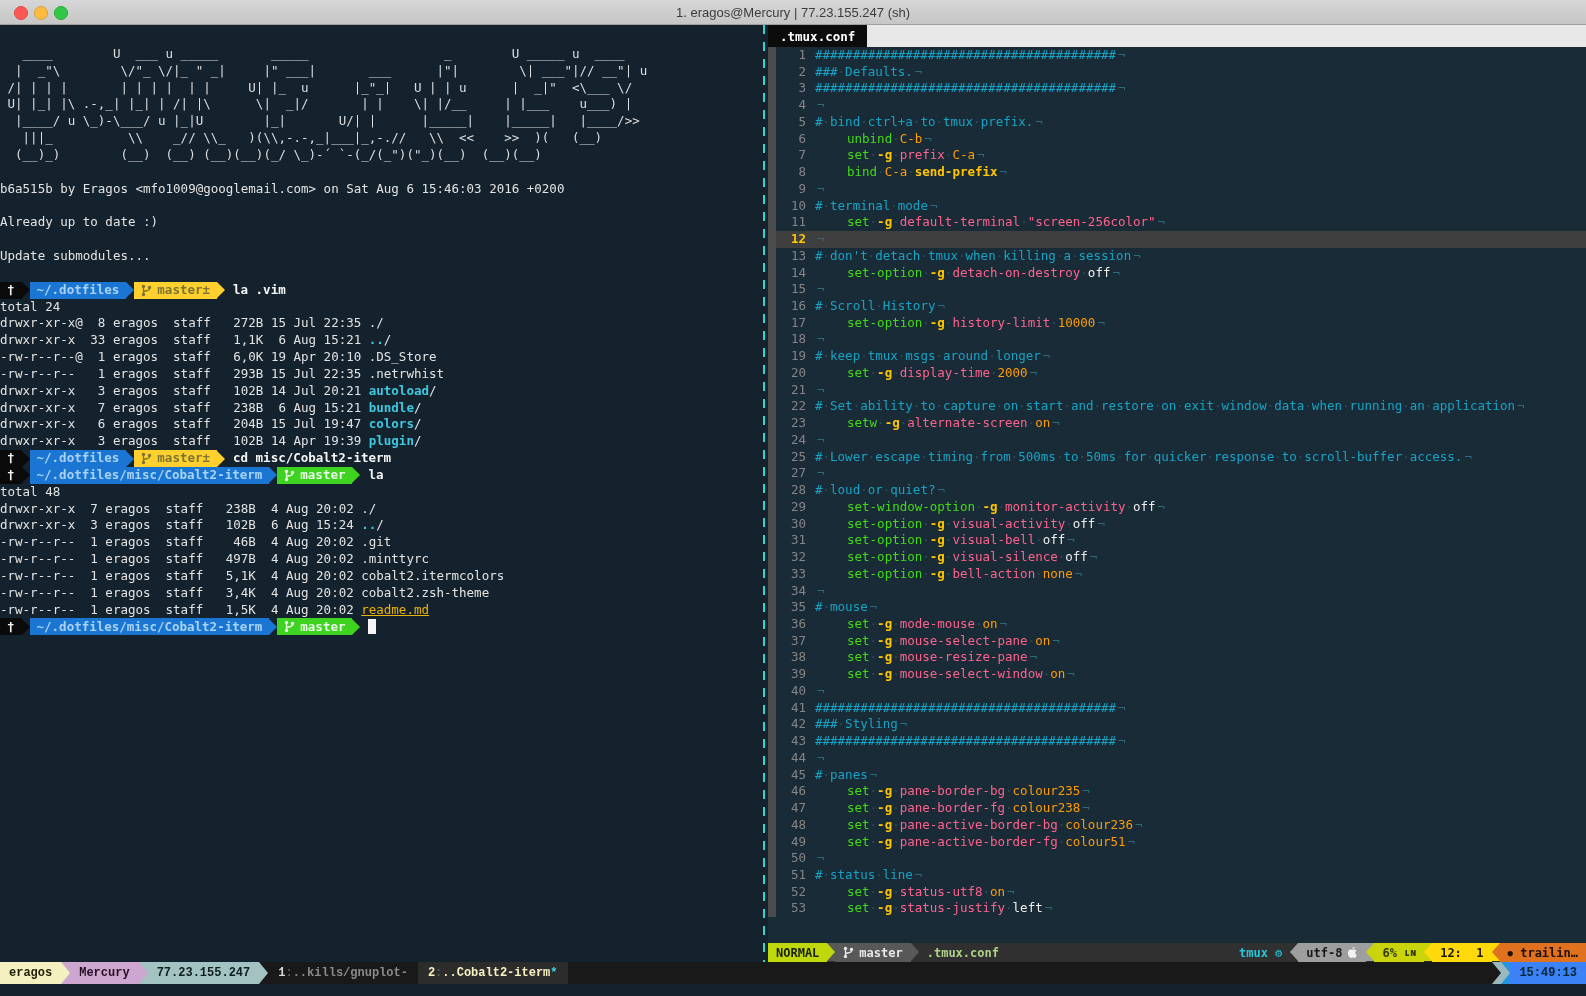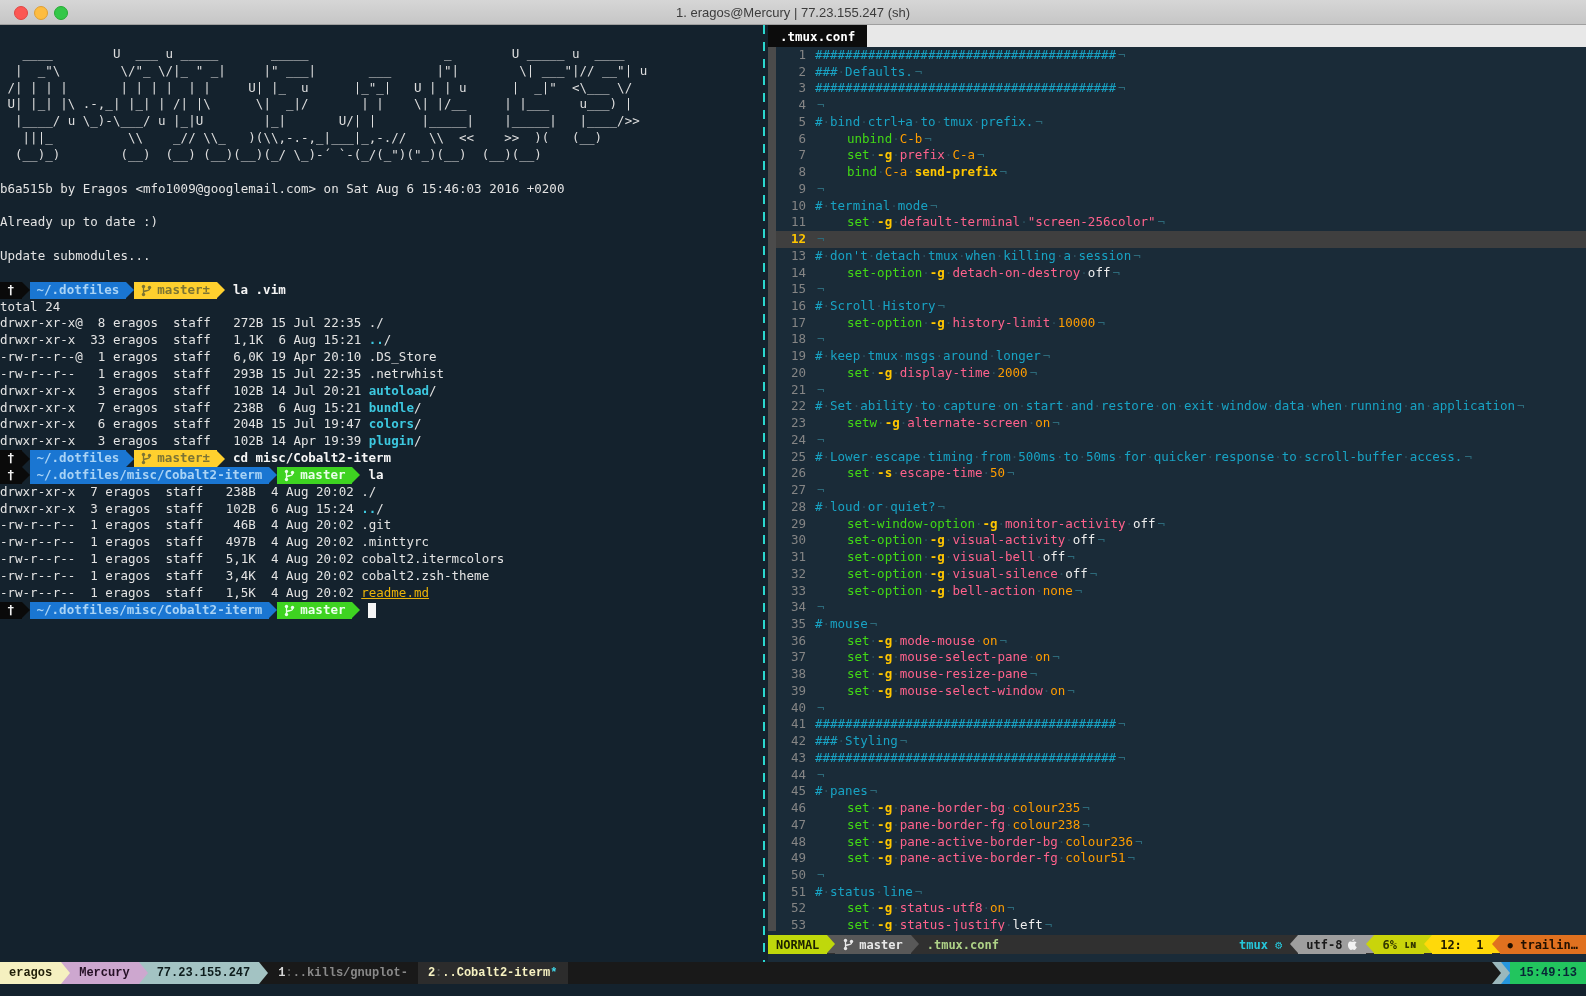--- a/index.html
+++ b/index.html
@@ -50,21 +50,21 @@
   .tk-c{color:#18a3c4;}   
   .tk-g{color:#42d915;margin-left:32px;}   
   .tk-y{color:#ffc600;font-weight:bold;}   
   .tk-p{color:#ff628c;}   
   .tk-o{color:#ff9d00;}   
   .tk-s{color:#ff628c;}   
   .tk-w{color:#eeeeee;}   
   .sp{color:#2a4f5e;}
   .eol{color:#2d6a7a;padding-left:2px;}
   
-  #vim-status{position:absolute;left:0;bottom:8px;right:0;height:19px;display:flex;align-items:stretch;
+  #vim-status{position:absolute;left:0;bottom:0;right:0;height:19px;display:flex;align-items:stretch;
     background:#303030;font-size:12px;font-weight:bold;}
   #vim-status .vseg{display:flex;align-items:center;padding:0 8px;white-space:pre;}
   .vs-mode{background:#bfd80b;color:#1c2000;}
   .vs-branch{background:#585858;color:#e8e8e8;}
   .vs-file{background:#303030;color:#aed287;}
   .vs-fill{flex:1;background:#303030;}
   .vs-tmux{background:#303030;color:#26c6da;}
   .vs-enc{background:#9e9e9e;color:#1a1a1a;}
   .vs-pct{background:#c9d40b;color:#333800;}
   .vs-pos{background:#ffd90a;color:#1d1800;justify-content:flex-end;}
@@ -78,21 +78,21 @@
   .t-host{background:#cda7cf;color:#251025;}
   .t-ip{background:#a3c3c3;color:#0e1d1d;}
   .t-win{color:#8a8a8a;padding:0 10px;display:flex;align-items:center;white-space:pre;font-weight:bold;}
   .t-win .idx{color:#d8d8d8;}
   .t-win .sep{color:#5a5a5a;}
   .t-win.active{background:#2c2c2c;color:#f7f2c2;}
   .t-win.active .idx{color:#f7f2c2;}
   .t-win .flag{color:#40d6e8;}
   .t-fill{flex:1;}
   .t-mem{background:#9ab8bd;color:#101c20;}
-  .t-time{background:#22c55e;color:#082536;}
+  .t-time{background:#3b82f6;color:#082536;}
   .tarr{width:0;height:0;border-top:11px solid transparent;border-bottom:11px solid transparent;flex:none;}
 </style>
 </head>
 <body>
 
 <div id="window">
 
   <div id="titlebar">
     <span class="tl red"></span>
     <span class="tl yel"></span>
@@ -138,20 +138,21 @@
               <circle cx="2.5" cy="10.5" r="1.7" fill="#7c7434"></circle>
               <circle cx="8.5" cy="3.5" r="1.7" fill="#7c7434"></circle>
               <path d="M2.5 4v5 M2.5 8.5 C2.5 6, 8.5 7.5, 8.5 5" stroke="#7c7434" stroke-width="1.3" fill="none"></path>
             </svg>master±</span><span class="arr" style="border-left-color: rgb(255, 208, 46);"></span><span class="cmd">cd misc/Cobalt2-iterm</span></div>
         <div class="sline"><span class="pseg seg-dark">†</span><span class="arr" style="border-left-color: rgb(10, 10, 10);"></span><span class="pseg seg-blue">~/.dotfiles/misc/Cobalt2-iterm</span><span class="arr" style="border-left-color: rgb(26, 118, 210);"></span><span class="pseg seg-green"><svg class="branch-svg" width="11" height="13" viewBox="0 0 11 13">
               <circle cx="2.5" cy="2.5" r="1.7" fill="#eaffea"></circle>
               <circle cx="2.5" cy="10.5" r="1.7" fill="#eaffea"></circle>
               <circle cx="8.5" cy="3.5" r="1.7" fill="#eaffea"></circle>
               <path d="M2.5 4v5 M2.5 8.5 C2.5 6, 8.5 7.5, 8.5 5" stroke="#eaffea" stroke-width="1.3" fill="none"></path>
             </svg>master</span><span class="arr" style="border-left-color: rgb(62, 211, 33);"></span><span class="cmd">la</span></div>
+        <div class="sline"><span class="txt ">total 48</span></div>
         <div class="sline"><span class="txt">drwxr-xr-x  7 eragos  staff   238B  4 Aug 20:02 </span><span class="txt">./</span></div>
         <div class="sline"><span class="txt">drwxr-xr-x  3 eragos  staff   102B  6 Aug 15:24 </span><span class="txt"><span class="dirc">..</span>/</span></div>
         <div class="sline"><span class="txt">-rw-r--r--  1 eragos  staff    46B  4 Aug 20:02 </span><span class="txt">.git</span></div>
         <div class="sline"><span class="txt">-rw-r--r--  1 eragos  staff   497B  4 Aug 20:02 </span><span class="txt">.minttyrc</span></div>
         <div class="sline"><span class="txt">-rw-r--r--  1 eragos  staff   5,1K  4 Aug 20:02 </span><span class="txt">cobalt2.itermcolors</span></div>
         <div class="sline"><span class="txt">-rw-r--r--  1 eragos  staff   3,4K  4 Aug 20:02 </span><span class="txt">cobalt2.zsh-theme</span></div>
         <div class="sline"><span class="txt">-rw-r--r--  1 eragos  staff   1,5K  4 Aug 20:02 </span><span class="txt"><span class="linkc">readme.md</span></span></div>
         <div class="sline"><span class="pseg seg-dark">†</span><span class="arr" style="border-left-color: rgb(10, 10, 10);"></span><span class="pseg seg-blue">~/.dotfiles/misc/Cobalt2-iterm</span><span class="arr" style="border-left-color: rgb(26, 118, 210);"></span><span class="pseg seg-green"><svg class="branch-svg" width="11" height="13" viewBox="0 0 11 13">
               <circle cx="2.5" cy="2.5" r="1.7" fill="#eaffea"></circle>
               <circle cx="2.5" cy="10.5" r="1.7" fill="#eaffea"></circle>
@@ -185,21 +186,20 @@
           <div class="vline"><div class="gut"></div><div class="lnum">16</div><div class="code"><span class="tk-c">#<span class="sp">·</span>Scroll<span class="sp">·</span>History</span><span class="eol">¬</span></div></div>
           <div class="vline"><div class="gut"></div><div class="lnum">17</div><div class="code"><span class="tk-g">set-option</span><span class="sp">·</span><span class="tk-y">-g</span><span class="sp">·</span><span class="tk-p">history-limit</span><span class="sp">·</span><span class="tk-o">10000</span><span class="eol">¬</span></div></div>
           <div class="vline"><div class="gut"></div><div class="lnum">18</div><div class="code"><span class="eol">¬</span></div></div>
           <div class="vline"><div class="gut"></div><div class="lnum">19</div><div class="code"><span class="tk-c">#<span class="sp">·</span>keep<span class="sp">·</span>tmux<span class="sp">·</span>msgs<span class="sp">·</span>around<span class="sp">·</span>longer</span><span class="eol">¬</span></div></div>
           <div class="vline"><div class="gut"></div><div class="lnum">20</div><div class="code"><span class="tk-g">set</span><span class="sp">·</span><span class="tk-y">-g</span><span class="sp">·</span><span class="tk-p">display-time</span><span class="sp">·</span><span class="tk-o">2000</span><span class="eol">¬</span></div></div>
           <div class="vline"><div class="gut"></div><div class="lnum">21</div><div class="code"><span class="eol">¬</span></div></div>
           <div class="vline"><div class="gut"></div><div class="lnum">22</div><div class="code"><span class="tk-c">#<span class="sp">·</span>Set<span class="sp">·</span>ability<span class="sp">·</span>to<span class="sp">·</span>capture<span class="sp">·</span>on<span class="sp">·</span>start<span class="sp">·</span>and<span class="sp">·</span>restore<span class="sp">·</span>on<span class="sp">·</span>exit<span class="sp">·</span>window<span class="sp">·</span>data<span class="sp">·</span>when<span class="sp">·</span>running<span class="sp">·</span>an<span class="sp">·</span>application</span><span class="eol">¬</span></div></div>
           <div class="vline"><div class="gut"></div><div class="lnum">23</div><div class="code"><span class="tk-g">setw</span><span class="sp">·</span><span class="tk-y">-g</span><span class="sp">·</span><span class="tk-p">alternate-screen</span><span class="sp">·</span><span class="tk-o">on</span><span class="eol">¬</span></div></div>
           <div class="vline"><div class="gut"></div><div class="lnum">24</div><div class="code"><span class="eol">¬</span></div></div>
           <div class="vline"><div class="gut"></div><div class="lnum">25</div><div class="code"><span class="tk-c">#<span class="sp">·</span>Lower<span class="sp">·</span>escape<span class="sp">·</span>timing<span class="sp">·</span>from<span class="sp">·</span>500ms<span class="sp">·</span>to<span class="sp">·</span>50ms<span class="sp">·</span>for<span class="sp">·</span>quicker<span class="sp">·</span>response<span class="sp">·</span>to<span class="sp">·</span>scroll-buffer<span class="sp">·</span>access.</span><span class="eol">¬</span></div></div>
-          <div class="vline"><div class="gut"></div><div class="lnum">26</div><div class="code"><span class="tk-g">set</span><span class="sp">·</span><span class="tk-y">-s</span><span class="sp">·</span><span class="tk-p">escape-time</span><span class="sp">·</span><span class="tk-o">50</span><span class="eol">¬</span></div></div>
           <div class="vline"><div class="gut"></div><div class="lnum">27</div><div class="code"><span class="eol">¬</span></div></div>
           <div class="vline"><div class="gut"></div><div class="lnum">28</div><div class="code"><span class="tk-c">#<span class="sp">·</span>loud<span class="sp">·</span>or<span class="sp">·</span>quiet?</span><span class="eol">¬</span></div></div>
           <div class="vline"><div class="gut"></div><div class="lnum">29</div><div class="code"><span class="tk-g">set-window-option</span><span class="sp">·</span><span class="tk-y">-g</span><span class="sp">·</span><span class="tk-p">monitor-activity</span><span class="sp">·</span><span class="tk-w">off</span><span class="eol">¬</span></div></div>
           <div class="vline"><div class="gut"></div><div class="lnum">30</div><div class="code"><span class="tk-g">set-option</span><span class="sp">·</span><span class="tk-y">-g</span><span class="sp">·</span><span class="tk-p">visual-activity</span><span class="sp">·</span><span class="tk-w">off</span><span class="eol">¬</span></div></div>
           <div class="vline"><div class="gut"></div><div class="lnum">31</div><div class="code"><span class="tk-g">set-option</span><span class="sp">·</span><span class="tk-y">-g</span><span class="sp">·</span><span class="tk-p">visual-bell</span><span class="sp">·</span><span class="tk-w">off</span><span class="eol">¬</span></div></div>
           <div class="vline"><div class="gut"></div><div class="lnum">32</div><div class="code"><span class="tk-g">set-option</span><span class="sp">·</span><span class="tk-y">-g</span><span class="sp">·</span><span class="tk-p">visual-silence</span><span class="sp">·</span><span class="tk-w">off</span><span class="eol">¬</span></div></div>
           <div class="vline"><div class="gut"></div><div class="lnum">33</div><div class="code"><span class="tk-g">set-option</span><span class="sp">·</span><span class="tk-y">-g</span><span class="sp">·</span><span class="tk-p">bell-action</span><span class="sp">·</span><span class="tk-o">none</span><span class="eol">¬</span></div></div>
           <div class="vline"><div class="gut"></div><div class="lnum">34</div><div class="code"><span class="eol">¬</span></div></div>
           <div class="vline"><div class="gut"></div><div class="lnum">35</div><div class="code"><span class="tk-c">#<span class="sp">·</span>mouse</span><span class="eol">¬</span></div></div>
           <div class="vline"><div class="gut"></div><div class="lnum">36</div><div class="code"><span class="tk-g">set</span><span class="sp">·</span><span class="tk-y">-g</span><span class="sp">·</span><span class="tk-p">mode-mouse</span><span class="sp">·</span><span class="tk-o">on</span><span class="eol">¬</span></div></div>

